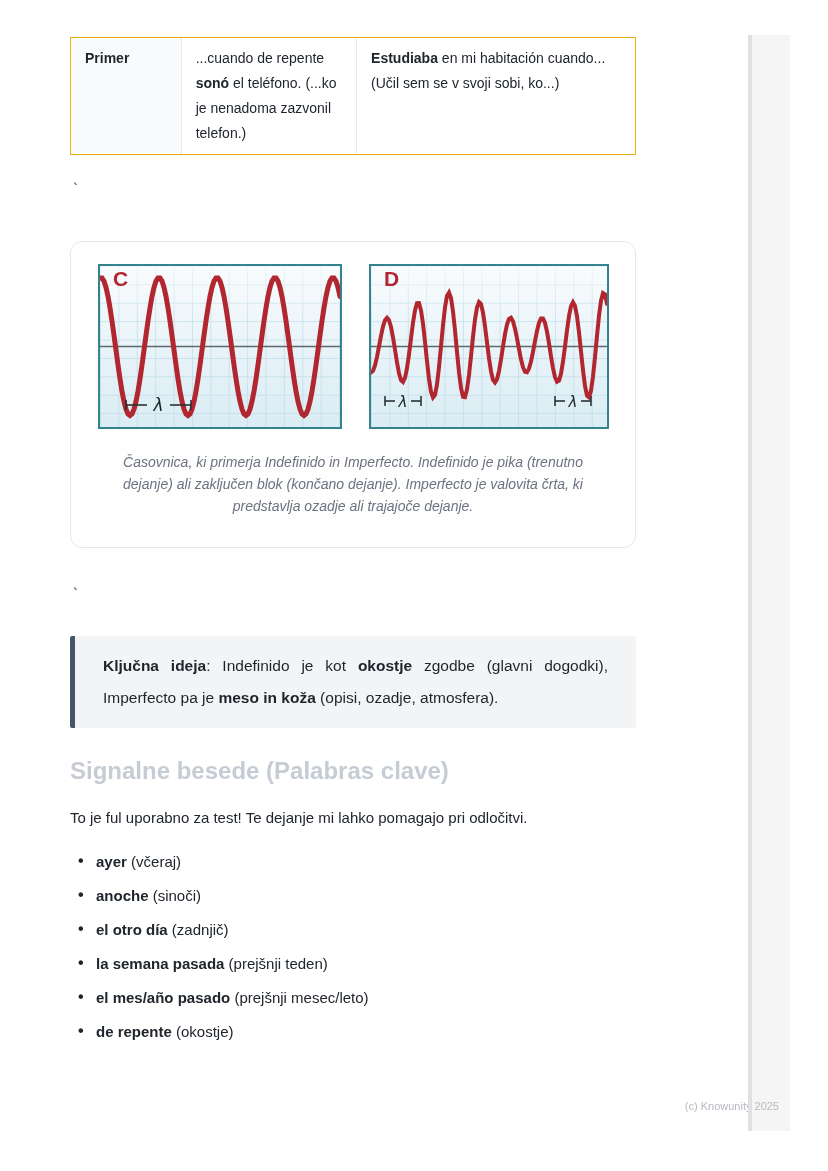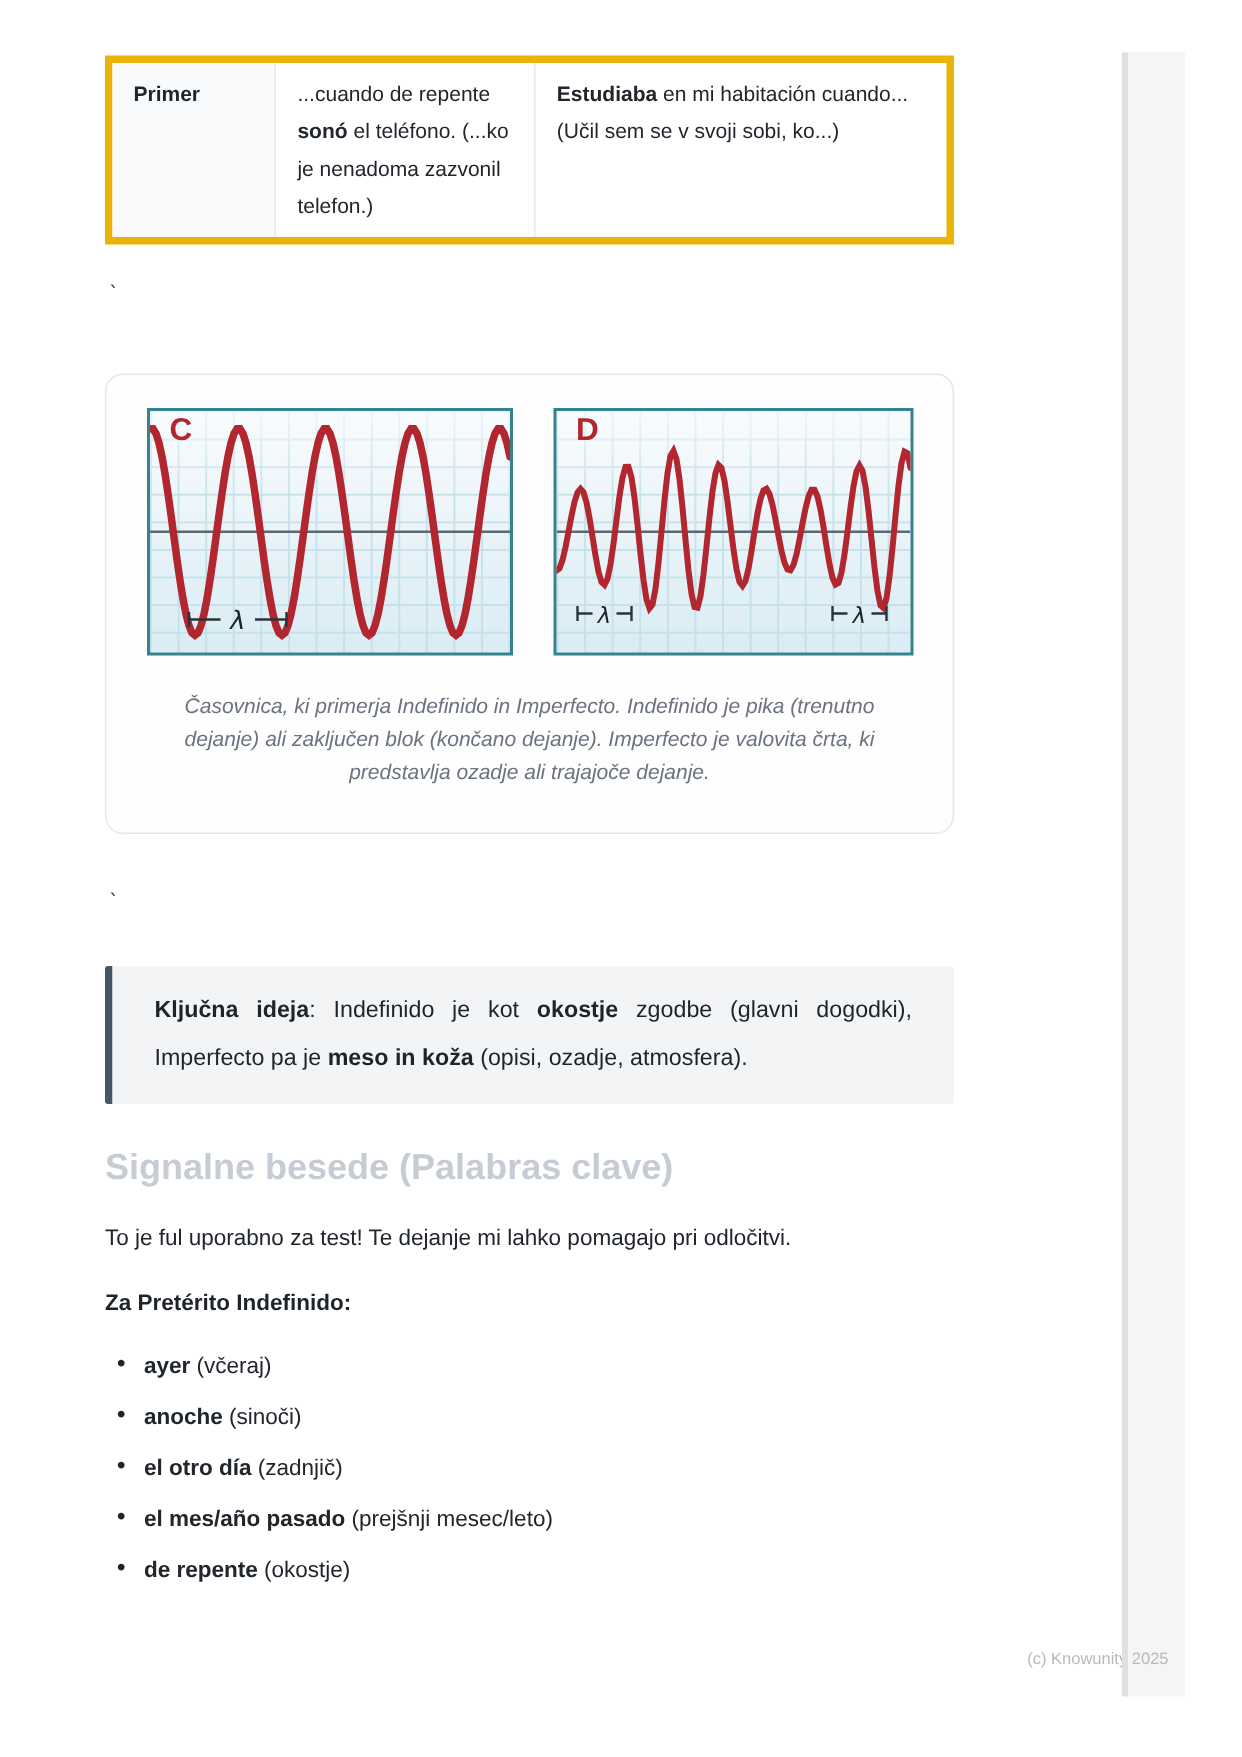--- a/index.html
+++ b/index.html
@@ -4,21 +4,21 @@
 <style>
   html,body{margin:0;padding:0;}
   body{
     width:828px;height:1171px;position:relative;overflow:hidden;
     background:#ffffff;color:#21262d;
     font-family:"Liberation Sans", sans-serif;
   }
   .content{position:absolute;left:70px;top:37px;width:566px;}
 
   
-  .grammar-table{display:flex;border:5px solid #eab308;background:#fff;}
+  .grammar-table{display:flex;border:1px solid #eab308;background:#fff;}
   .gcell{box-sizing:border-box;padding:8px 14px;font-size:14px;line-height:25px;vertical-align:top;}
   .gcell.head{width:110px;background:#f9fafb;font-weight:700;color:#1f242b;}
   .gcell.c2{width:176px;border-left:1px solid #e7e9ec;}
   .gcell.c3{width:280px;border-left:1px solid #e7e9ec;}
 
   
   .stray{margin:26px 0 0 2px;height:16px;font-size:13px;color:#2a2f36;
     font-family:"DejaVu Sans Mono", monospace;}
   .stray.second{margin-top:38px;}
 
@@ -121,26 +121,26 @@
   </figure>
 
   <div class="stray second">`</div>
 
   <div class="callout">
     <p><span class="b">Ključna ideja</span><span>: Indefinido je kot </span><span class="b">okostje</span><span> zgodbe (glavni dogodki), Imperfecto pa je </span><span class="b">meso in koža</span><span> (opisi, ozadje, atmosfera).</span></p>
   </div>
 
   <h2 class="section-heading">Signalne besede (Palabras clave)</h2>
   <p class="intro">To je ful uporabno za test! Te dejanje mi lahko pomagajo pri odločitvi.</p>
-  <p class="list-title">Za Pretérito Indefinido:</p>
 
   <ul class="signal-list">
     <li><span class="term">ayer</span><span> (včeraj)</span></li>
     <li><span class="term">anoche</span><span> (sinoči)</span></li>
     <li><span class="term">el otro día</span><span> (zadnjič)</span></li>
+    <li><span class="term">la semana pasada</span><span> (prejšnji teden)</span></li>
     <li><span class="term">el mes/año pasado</span><span> (prejšnji mesec/leto)</span></li>
     <li><span class="term">de repente</span><span> (okostje)</span></li>
   </ul>
 
 </div>
 
 <div class="scroll-track"></div>
 <div class="scroll-thumb"></div>
 
 <div class="footer-credit">(c) Knowunity 2025</div>

